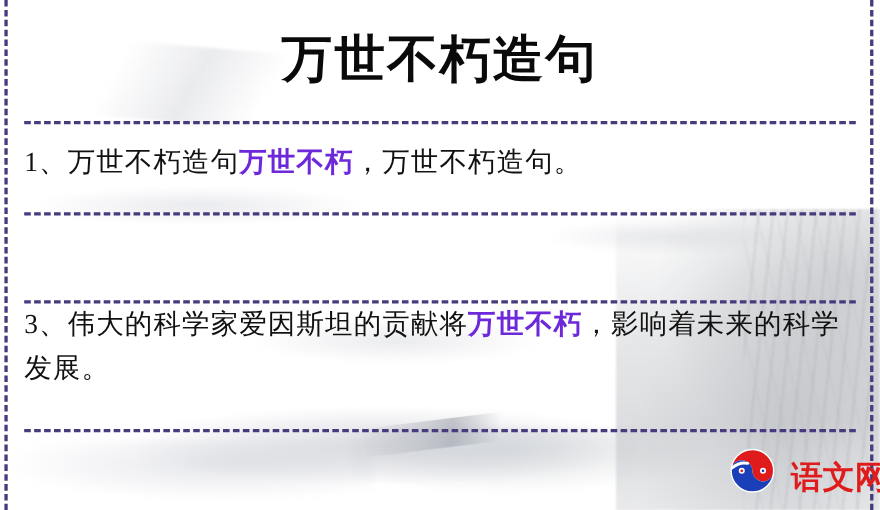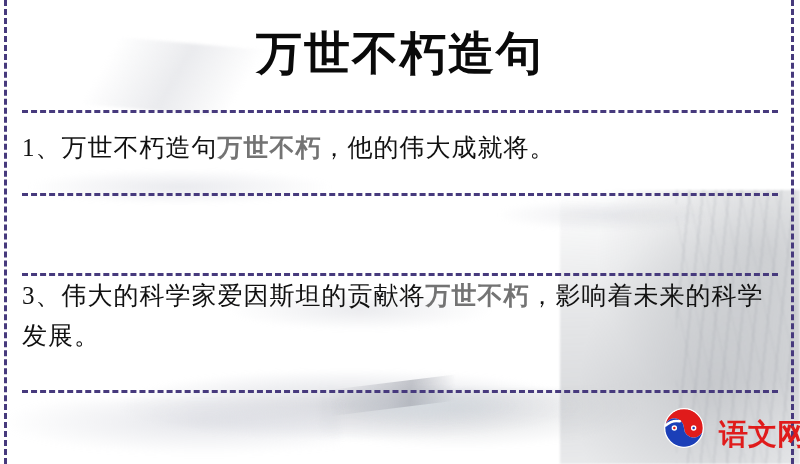--- a/index.html
+++ b/index.html
@@ -154,21 +154,21 @@
     left: 22px;
     width: 756px;
     font-family: "Liberation Serif", "DejaVu Serif", serif;
     font-size: 25px;
     line-height: 40px;
     color: #111111;
     letter-spacing: 1px;
     z-index: 5;
   }
   .sentence .hl {
-    color: #737373;
+    color: #6d28d9;
     font-weight: bold;
   }
   #s1 { top: 128px; }
   #s2 { top: 208px; }
   #s3 { top: 276px; }
 
   
   .logo {
     position: absolute;
     left: 663px; top: 407px;
@@ -214,21 +214,21 @@
   <div class="frame-v right"></div>
 
   <div class="title">万世不朽造句</div>
 
   <div class="rule" style="top:110px;"></div>
   <div class="rule" style="top:193px;"></div>
   <div class="rule" style="top:273px;"></div>
   <div class="rule" style="top:390px;"></div>
 
   <div class="sentence" id="s1">
-    <span>1、</span><span>万世不朽造句</span><span class="hl">万世不朽</span><span>，他的伟大成就将。</span>
+    <span>1、</span><span>万世不朽造句</span><span class="hl">万世不朽</span><span>，万世不朽造句。</span>
   </div>
 
 
   <div class="sentence" id="s3">
     <span>3、</span><span>伟大的科学家爱因斯坦的贡献将</span><span class="hl">万世不朽</span><span>，影响着未来的科学发展。</span>
   </div>
 
   <div class="logo">
     <svg class="logo-mark" viewBox="0 0 100 100">
       <defs>

